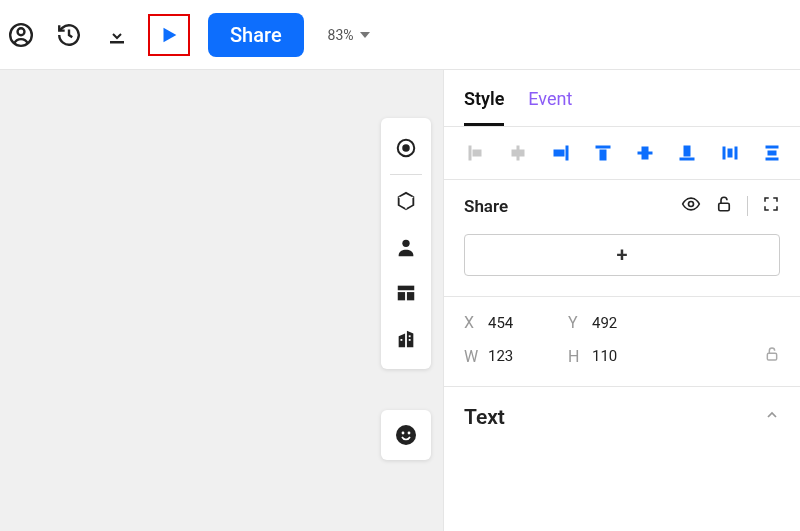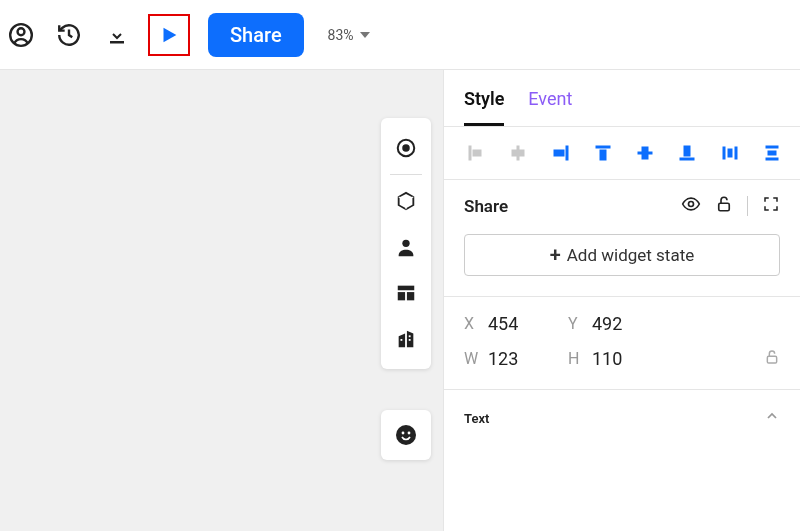--- a/index.html
+++ b/index.html
@@ -228,35 +228,35 @@
   }
   .geom-row:last-child { margin-bottom: 0; }
   .geom-row .lbl {
     width: 24px;
     color: #999;
     font-size: 16px;
   }
   .geom-row .val {
     width: 80px;
     color: #222;
-    font-size: 18px;
+    font-size: 15px;
   }
   .geom-row .lock-slot {
     margin-left: auto;
     color: #999;
   }
 
   .text-section {
     padding: 18px 20px 16px 20px;
     display: flex;
     align-items: center;
     justify-content: space-between;
   }
   .text-section .title {
-    font-size: 13px;
+    font-size: 21px;
     font-weight: 600;
     color: #222;
   }
   .text-section .chev {
     color: #999;
     cursor: pointer;
   }
 </style>
 </head>
 <body>
@@ -422,21 +422,20 @@
           <span class="sep"></span>
           <span>
             <svg width="18" height="18" viewBox="0 0 24 24" fill="#222">
                 <path d="M3 3h6v2H5v4H3V3zm18 0v6h-2V5h-4V3h6zM3 21v-6h2v4h4v2H3zm18 0h-6v-2h4v-4h2v6z"></path>
               </svg>
           </span>
         </div>
       </div>
       <div class="add-state-btn">
         <span class="plus">+</span>
-        <span>Add widget state</span>
       </div>
     </div>
 
     <div class="geom-section">
       <div class="geom-row">
         <div class="lbl">X</div>
         <div class="val">454</div>
         <div class="lbl">Y</div>
         <div class="val">492</div>
       </div>

